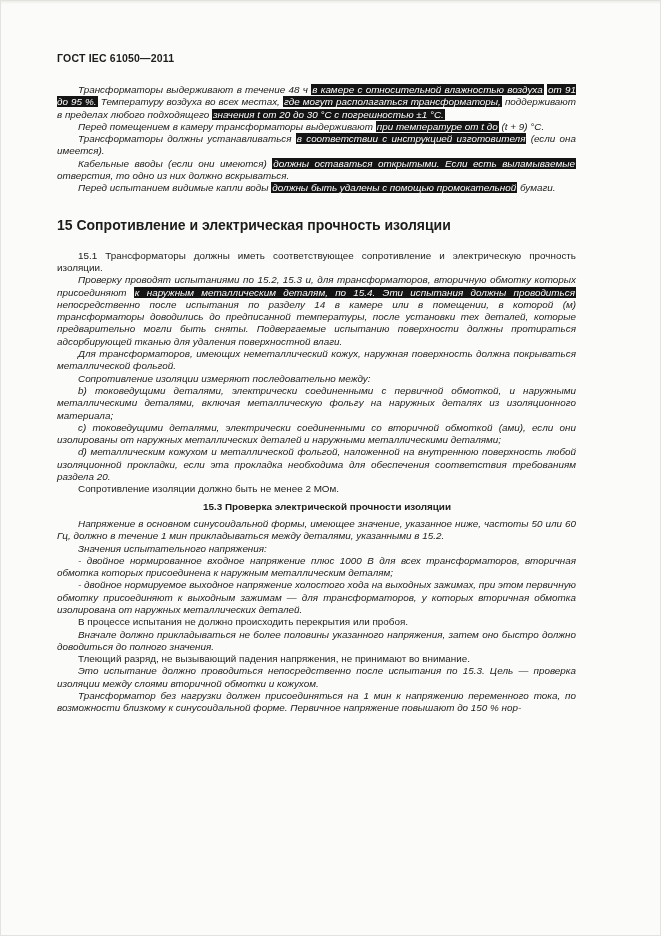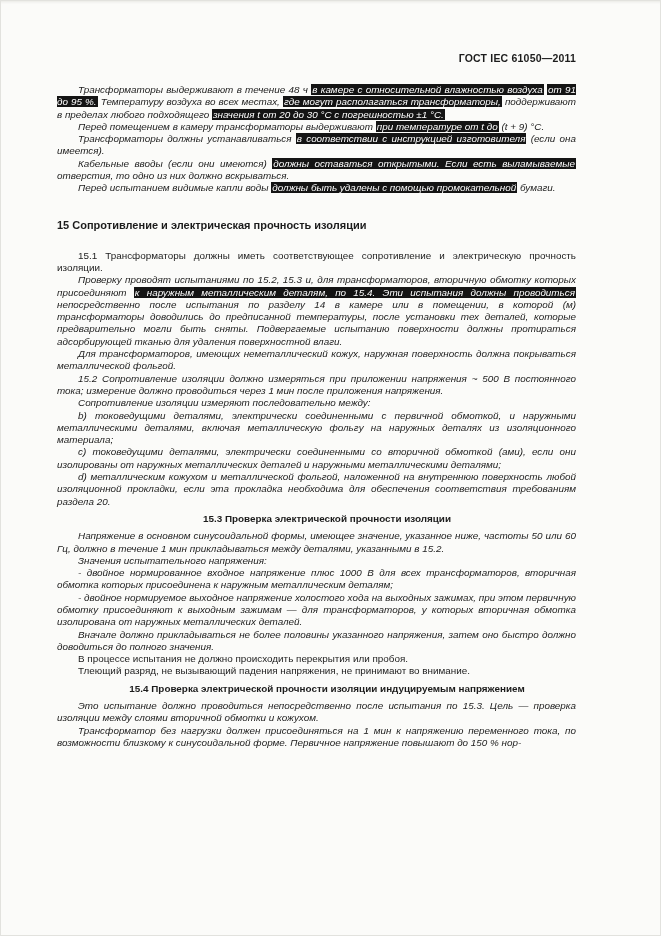--- a/index.html
+++ b/index.html
@@ -9,37 +9,37 @@
     font-family:"Liberation Sans",sans-serif;
     position:relative;overflow:hidden;
   }
   .page{
     position:absolute;inset:0;
     background:var(--page-bg,#fbfbf9);
     box-shadow:inset 0 0 0 1px #e2e2de, inset 0 3px 4px -3px #c9c9c4;
   }
   .header{
     position:absolute;top:52px;left:57px;width:519px;
-    text-align:right;font-weight:bold;font-size:10.5px;
+    font-weight:bold;font-size:10.5px;
     color:var(--ink,#1c1c1c);letter-spacing:.2px;
   }
   .content{
     position:absolute;top:84px;left:57px;width:519px;
     color:var(--ink,#1c1c1c);
     font-size:9.9px;line-height:12.3px;
     text-align:justify;
   }
   .pageno{
     position:absolute;top:869px;left:57px;width:519px;
     text-align:right;font-size:10px;color:var(--ink,#1c1c1c);
   }
   p.blk{margin:0;text-indent:21px}
   .it{font-style:italic}
   .h1{
-    font-weight:bold;font-size:11px;line-height:15px;
+    font-weight:bold;font-size:14px;line-height:15px;
     margin:23px 0 17px 0;text-indent:0;text-align:left;
   }
   .h2{
     font-weight:bold;margin:5px 0 5px 0;
     text-indent:21px;text-align:center;
   }
   .hl{
     background:var(--highlight-bg,#141414);
     color:var(--highlight-text,#ffffff);
     padding:0 1px;
@@ -54,31 +54,30 @@
   <div class="content">
       <p class="blk p it"><span>Трансформаторы выдерживают в течение 48 ч </span><span class="hl">в камере с относительной влажностью воздуха</span><span> </span><span class="hl">от 91 до 95 %.</span><span> Температуру воздуха во всех местах, </span><span class="hl">где могут располагаться трансформаторы,</span><span> поддерживают в пределах любого подходящего </span><span class="hl">значения t от 20 до 30 °С с погрешностью ±1 °С.</span></p>
       <p class="blk p it"><span>Перед помещением в камеру трансформаторы выдерживают </span><span class="hl">при температуре от t до</span><span> (t + 9) °С.</span></p>
       <p class="blk p it"><span>Трансформаторы должны устанавливаться </span><span class="hl">в соответствии с инструкцией изготовителя</span><span> (если она имеется).</span></p>
       <p class="blk p it"><span>Кабельные вводы (если они имеются) </span><span class="hl">должны оставаться открытыми. Если есть выламываемые</span><span> отверстия, то одно из них должно вскрываться.</span></p>
       <p class="blk p it"><span>Перед испытанием видимые капли воды </span><span class="hl">должны быть удалены с помощью промокательной</span><span> бумаги.</span></p>
       <div class="blk h1"><span>15  Сопротивление и электрическая прочность изоляции</span></div>
       <p class="blk p"><span>15.1 Трансформаторы должны иметь соответствующее сопротивление и электрическую прочность изоляции.</span></p>
       <p class="blk p it"><span>Проверку проводят испытаниями по 15.2, 15.3 и, для трансформаторов, вторичную обмотку которых присоединяют </span><span class="hl">к наружным металлическим деталям, по 15.4. Эти испытания должны проводиться</span><span> непосредственно после испытания по разделу 14 в камере или в помещении, в которой (м) трансформаторы доводились до предписанной температуры, после установки тех деталей, которые предварительно могли быть сняты. Подвергаемые испытанию поверхности должны протираться адсорбирующей тканью для удаления поверхностной влаги.</span></p>
       <p class="blk p it"><span>Для трансформаторов, имеющих неметаллический кожух, наружная поверхность должна покрываться металлической фольгой.</span></p>
-      <p class="blk p it"><span>15.2 Сопротивление изоляции должно измеряться при приложении напряжения ~ 500 В постоянного тока; измерение должно проводиться через 1 мин после приложения напряжения.</span></p>
       <p class="blk p it"><span>Сопротивление изоляции измеряют последовательно между:</span></p>
       <p class="blk p it"><span>b)  токоведущими деталями, электрически соединенными с первичной обмоткой, и наружными металлическими деталями, включая металлическую фольгу на наружных деталях из изоляционного материала;</span></p>
       <p class="blk p it"><span>с)  токоведущими деталями, электрически соединенными со вторичной обмоткой (ами), если они изолированы от наружных металлических деталей и наружными металлическими деталями;</span></p>
       <p class="blk p it"><span>d)  металлическим кожухом и металлической фольгой, наложенной на внутреннюю поверхность любой изоляционной прокладки, если эта прокладка необходима для обеспечения соответствия требованиям раздела 20.</span></p>
+      <p class="blk p"><span>Сопротивление изоляции должно быть не менее 2 МОм.</span></p>
       <div class="blk h2"><span>15.3 Проверка электрической прочности изоляции</span></div>
       <p class="blk p it"><span>Напряжение в основном синусоидальной формы, имеющее значение, указанное ниже, частоты 50 или 60 Гц, должно в течение 1 мин прикладываться между деталями, указанными в 15.2.</span></p>
       <p class="blk p it"><span>Значения испытательного напряжения:</span></p>
       <p class="blk p it"><span>- двойное нормированное входное напряжение плюс 1000 В для всех трансформаторов, вторичная обмотка которых присоединена к наружным металлическим деталям;</span></p>
       <p class="blk p it"><span>- двойное нормируемое выходное напряжение холостого хода на выходных зажимах, при этом первичную обмотку присоединяют к выходным зажимам — для трансформаторов, у которых вторичная обмотка изолирована от наружных металлических деталей.</span></p>
+      <p class="blk p"><span>В процессе испытания не должно происходить перекрытия или пробоя.</span></p>
       <p class="blk p it"><span>Вначале должно прикладываться не более половины указанного напряжения, затем оно быстро должно доводиться до полного значения.</span></p>
-      <p class="blk p"><span>В процессе испытания не должно происходить перекрытия или пробоя.</span></p>
       <p class="blk p"><span>Тлеющий разряд, не вызывающий падения напряжения, не принимают во внимание.</span></p>
-      <div class="blk h2"><span>15.4 Проверка электрической прочности изоляции индуцируемым напряжением</span></div>
       <p class="blk p it"><span>Это испытание должно проводиться непосредственно после испытания по 15.3. Цель — проверка изоляции между слоями вторичной обмотки и кожухом.</span></p>
       <p class="blk p it"><span>Трансформатор без нагрузки должен присоединяться на 1 мин к напряжению переменного тока, по возможности близкому к синусоидальной форме. Первичное напряжение повышают до 150 % нор-</span></p>
     </div>
 
 </div>
 
 </body></html>

